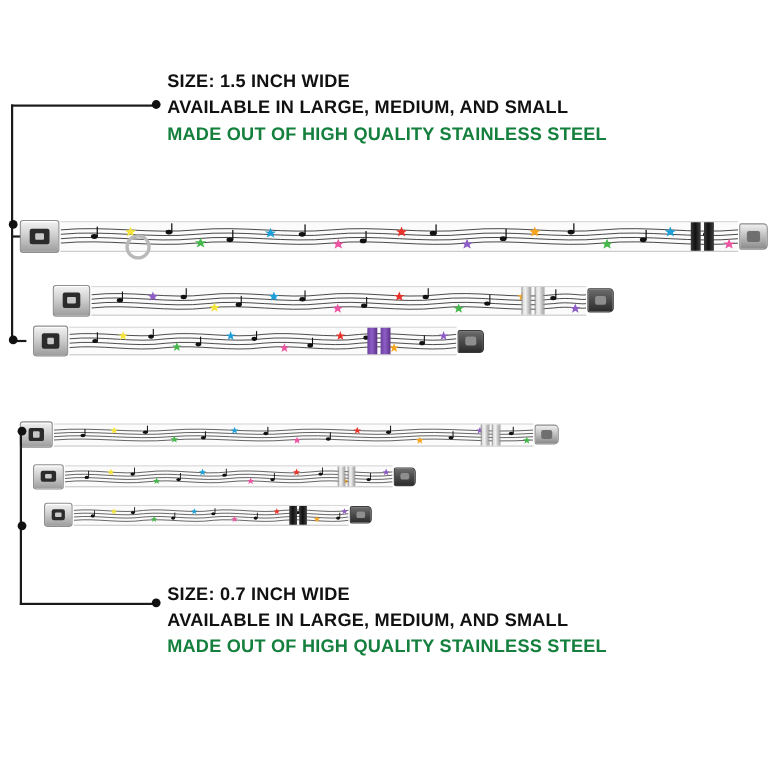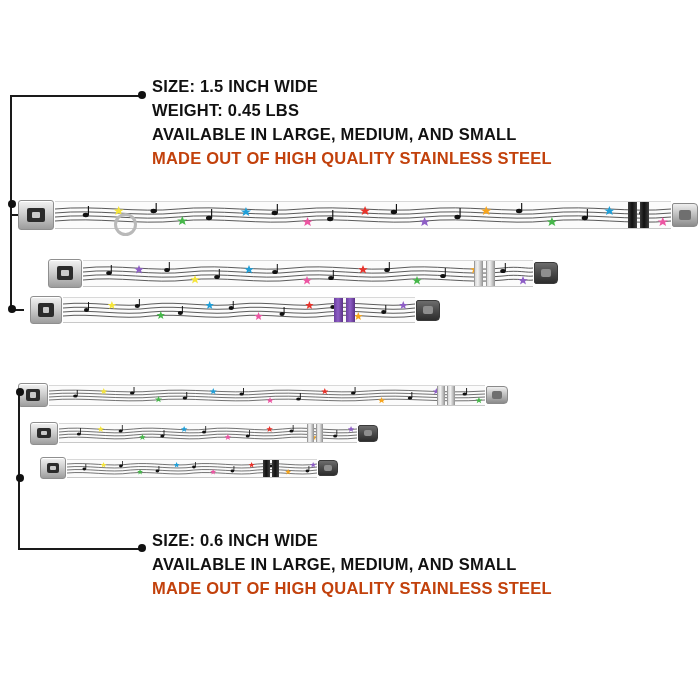--- a/index.html
+++ b/index.html
@@ -22,24 +22,24 @@
     font-weight: bold;
     letter-spacing: 0.2px;
   }
   .callout .line {
     font-size: 16.5px;
     line-height: 24px;
     color: #111111;
     white-space: nowrap;
   }
   .callout .line.accent {
-    color: #c2410c;
+    color: #15803d;
     text-align: center;
   }
-  #callout-top { left: 152px; top: 74px; }
+  #callout-top { left: 152px; top: 62px; }
   #callout-bottom { left: 152px; top: 528px; }
 
   
   .leader {
     position: absolute;
     background: #1a1a1a;
   }
   .leader.h { height: 1.6px; }
   .leader.v { width: 1.6px; }
   .dot {
@@ -151,21 +151,20 @@
     background: transparent;
   }
 </style>
 </head>
 <body>
 
 <div id="stage">
 
   <div class="callout" id="callout-top">
     <div class="line">SIZE: 1.5 INCH WIDE</div>
-    <div class="line">WEIGHT: 0.45 LBS</div>
     <div class="line">AVAILABLE IN LARGE, MEDIUM, AND SMALL</div>
     <div class="line accent">MADE OUT OF HIGH QUALITY STAINLESS STEEL</div>
   </div>
 
   <div class="leader h" style="left:10px; top:95px; width:132px;"></div>
   <div class="leader v" style="left:10px; top:95px; height:215px;"></div>
   <div class="leader h" style="left:10px; top:214px; width:14px;"></div>
   <div class="leader h" style="left:10px; top:309px; width:14px;"></div>
   <div class="dot" style="left:138px; top:91px;"></div>
   <div class="dot" style="left:8px; top:200px;"></div>
@@ -545,18 +544,18 @@
     <div class="tip dark" style="width:20px; height:16px; margin-left:1px;"></div>
   </div>
 
   <div class="leader v" style="left:18px; top:392px; height:158px;"></div>
   <div class="leader h" style="left:18px; top:548px; width:124px;"></div>
   <div class="dot" style="left:16px; top:388px;"></div>
   <div class="dot" style="left:16px; top:474px;"></div>
   <div class="dot" style="left:138px; top:544px;"></div>
 
   <div class="callout" id="callout-bottom">
-    <div class="line">SIZE: 0.6 INCH WIDE</div>
+    <div class="line">SIZE: 0.7 INCH WIDE</div>
     <div class="line">AVAILABLE IN LARGE, MEDIUM, AND SMALL</div>
     <div class="line accent">MADE OUT OF HIGH QUALITY STAINLESS STEEL</div>
   </div>
 
 </div>
 
 </body></html>

